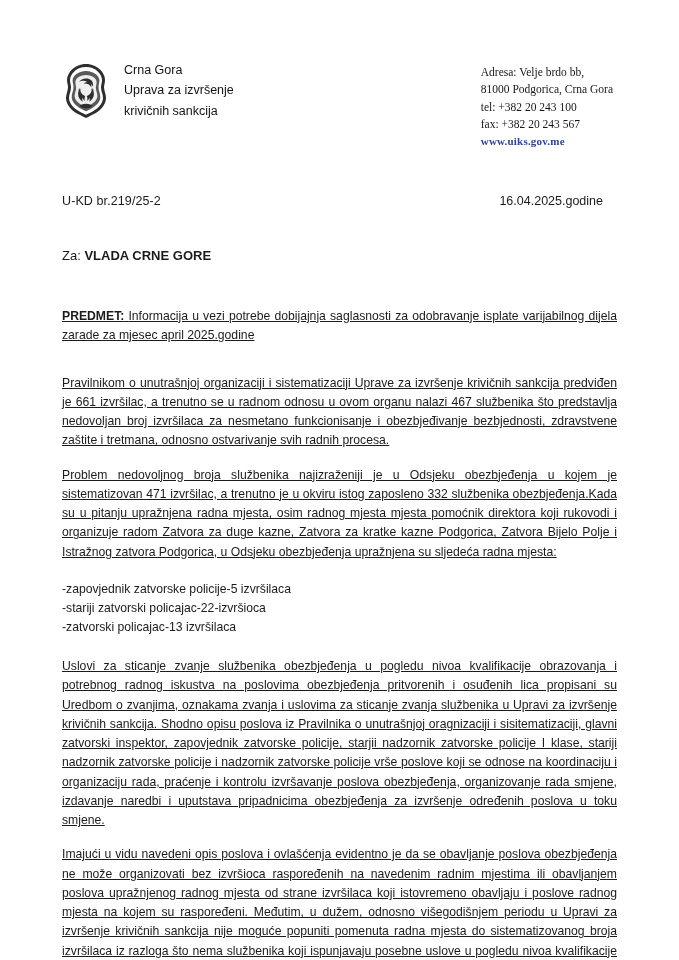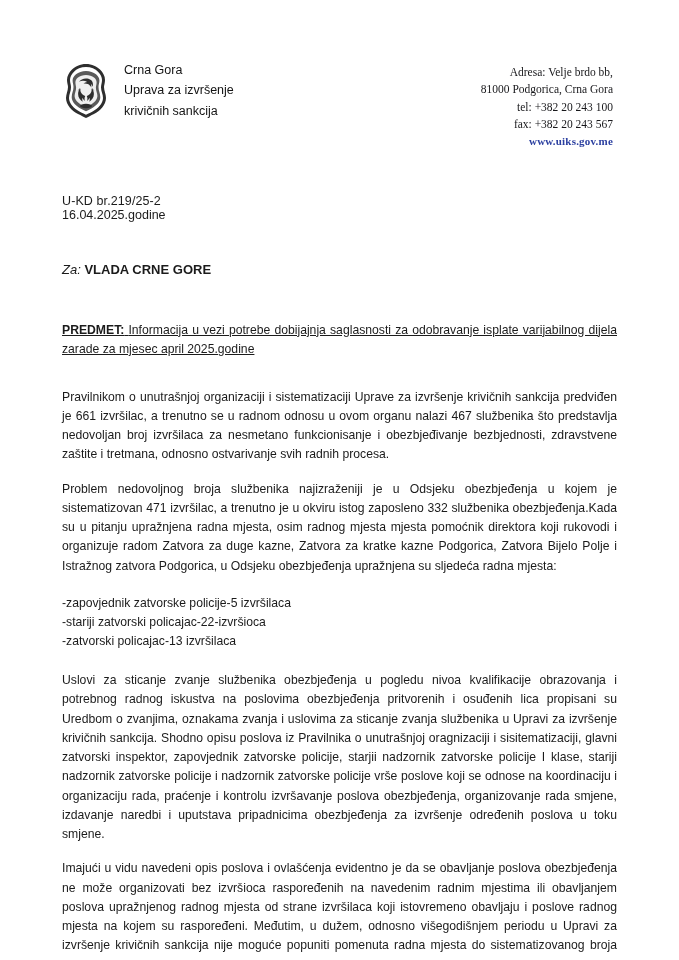--- a/index.html
+++ b/index.html
@@ -41,21 +41,21 @@
     margin-top: 2px;
   }
   .org {
     font-size: 12.5px;
     line-height: 1.62;
     color: #141414;
   }
   .org div { white-space: nowrap; }
 
   .lh-right {
-    text-align: right;
+    text-align: left;
     font-family: "Liberation Serif", serif;
     font-size: 11.5px;
     line-height: 1.5;
     color: #17171a;
     padding-top: 4px;
     margin-right: 4px;
   }
   .lh-right .web {
     color: #2b3fa0;
     font-size: 11px;
@@ -63,46 +63,46 @@
     font-weight: bold;
   }
 
   
   .refrow {
     display: flex;
     justify-content: space-between;
     align-items: baseline;
     margin-top: 44px;
     font-size: 12.5px;
-    flex-direction: column;
   }
   .refrow .ref { letter-spacing: .1px; }
-  .refrow .date { margin-right: 6px; }
+  .refrow .date { margin-right: 14px; }
 
   .addressee {
     margin-top: 40px;
     font-size: 13px;
     font-weight: bold;
   }
-  .addressee .za { font-weight: normal; font-style: italic; }
+  .addressee .za { font-weight: normal; }
 
   .subject {
     margin-top: 44px;
     font-size: 12.2px;
     line-height: 1.6;
     text-align: justify;
     text-decoration: underline;
   }
   .subject .lbl { font-weight: bold; }
 
   .body-block {
     margin-top: 28px;
     font-size: 12.2px;
     line-height: 1.58;
     text-align: justify;
+    text-decoration: underline;
   }
   .body-block p { margin: 0 0 15px 0; }
 
   .list {
     margin: 18px 0 20px 0;
     font-size: 12.2px;
     line-height: 1.56;
   }
   .list div { white-space: nowrap; }
 

